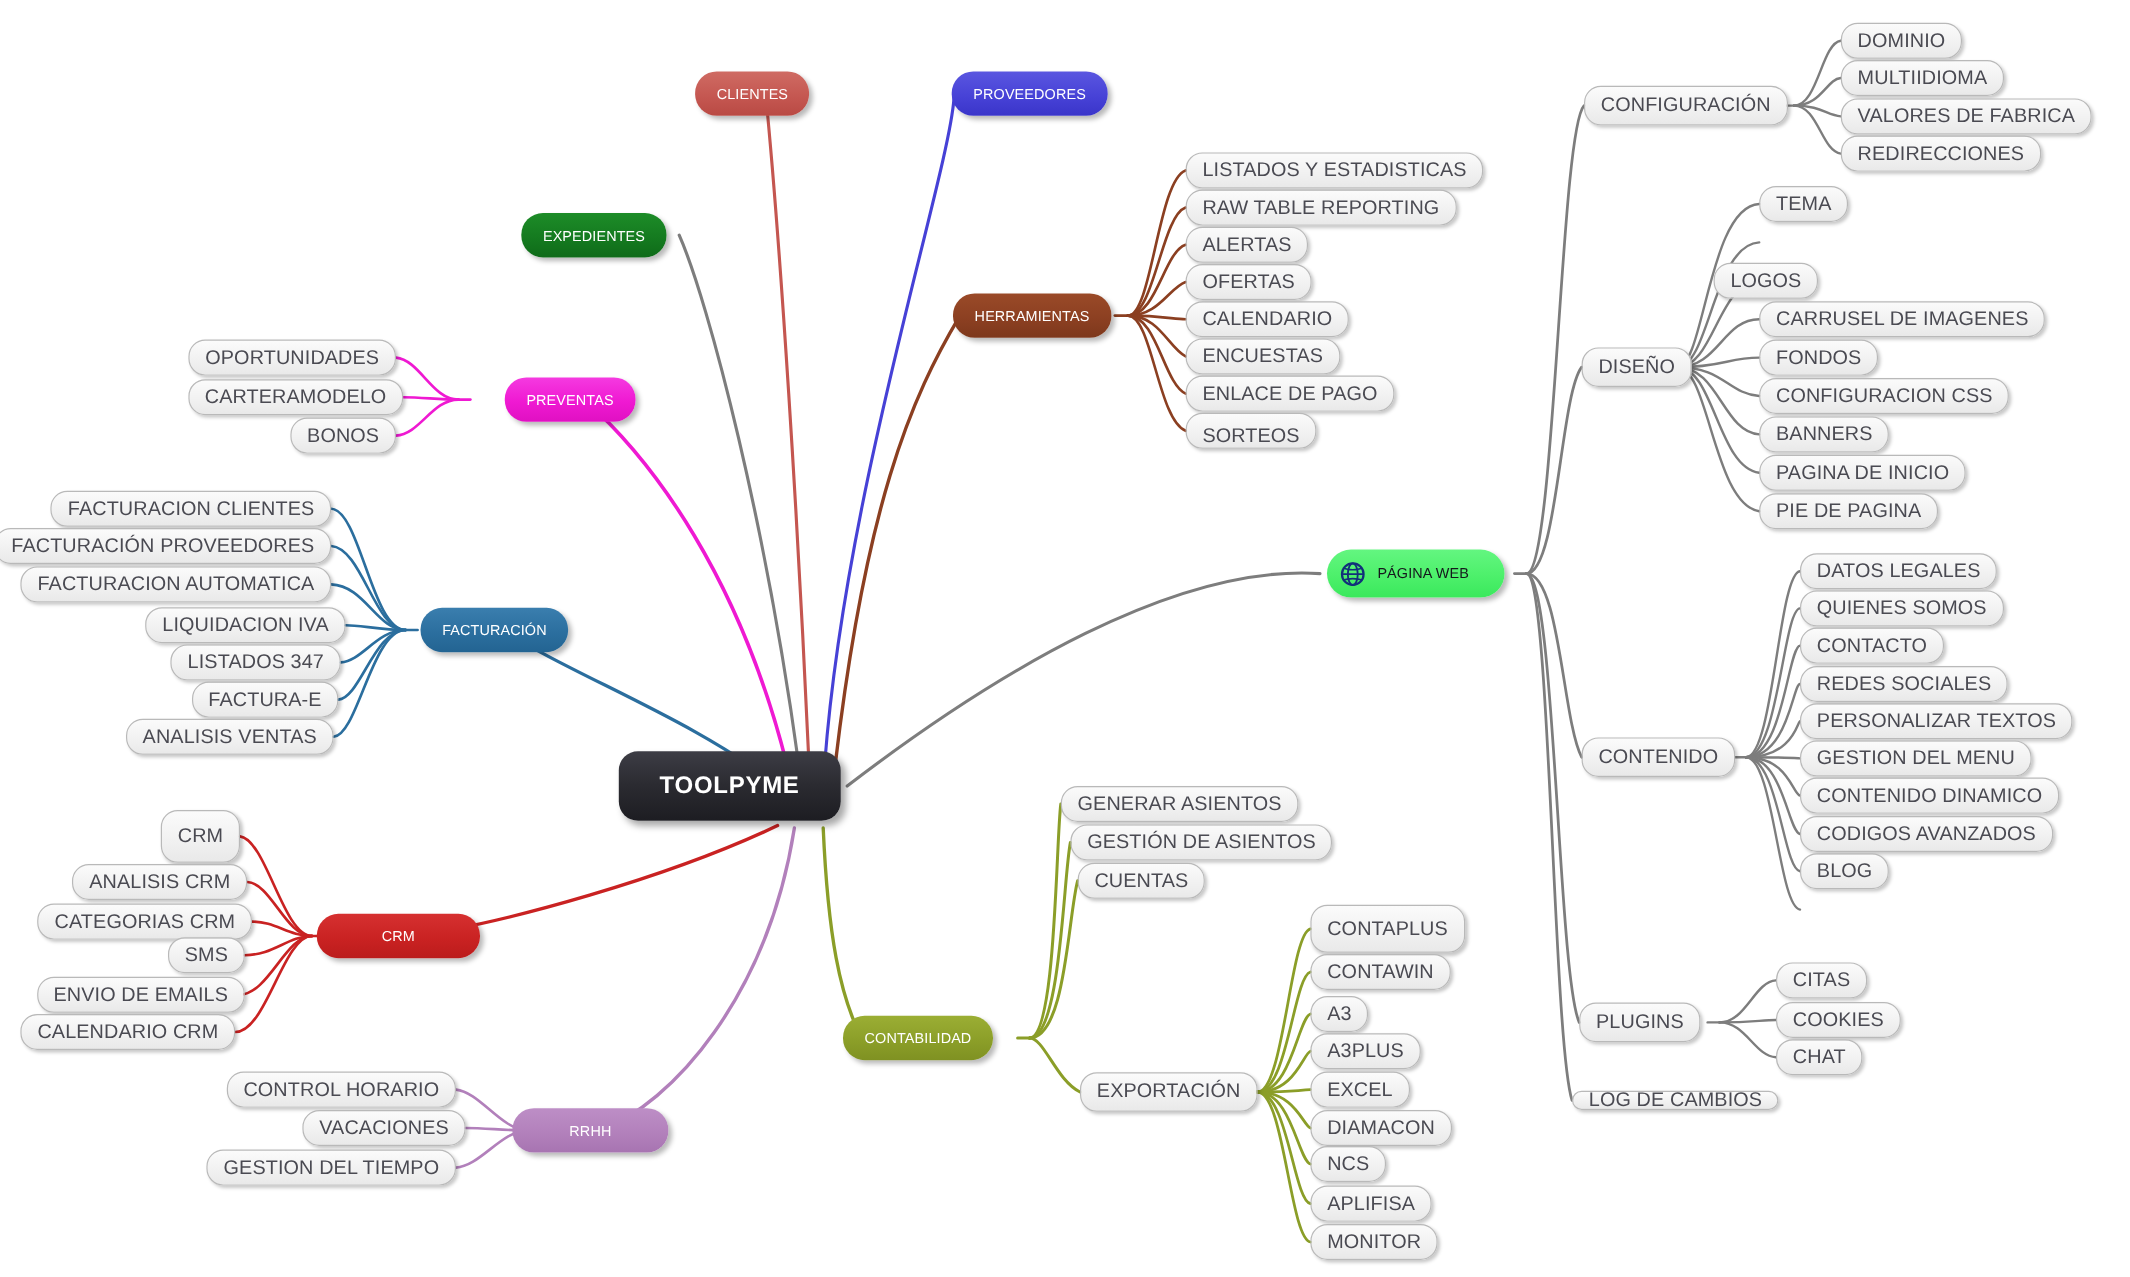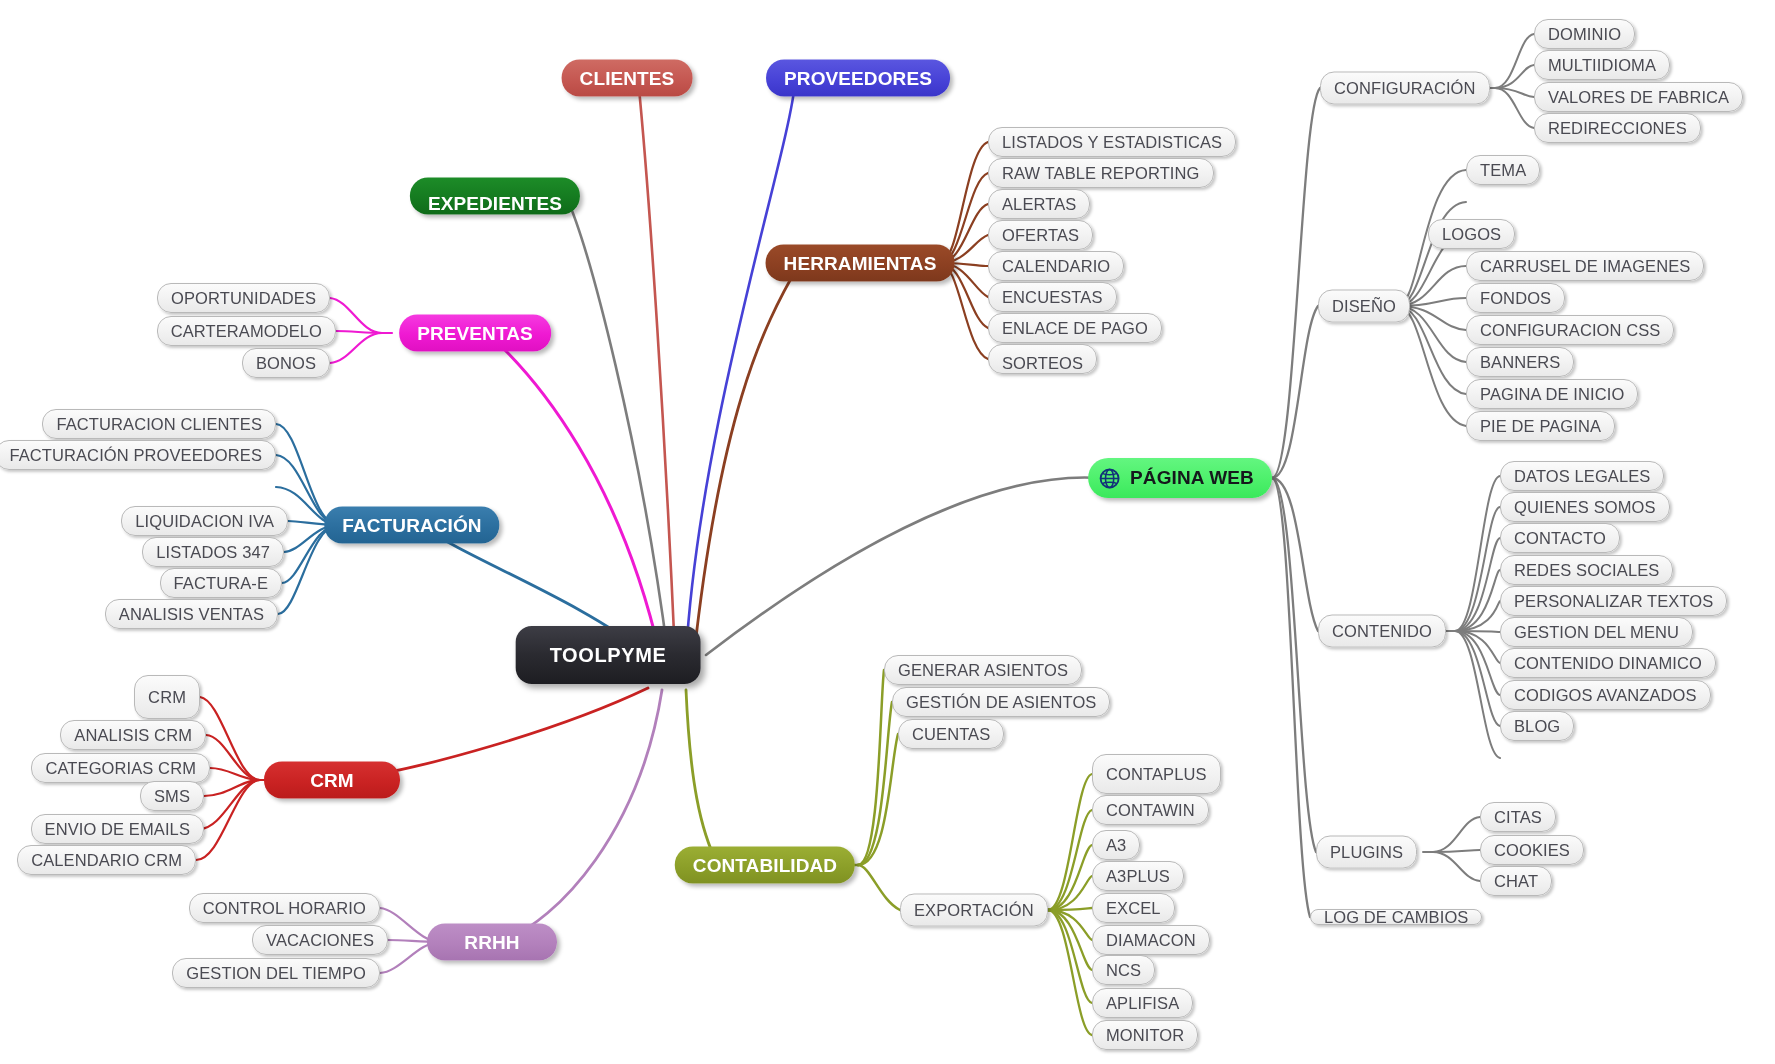--- a/index.html
+++ b/index.html
@@ -27,25 +27,24 @@
     color:#4a4a52;
     background:linear-gradient(180deg,#fbfbfb 0%,#f2f2f2 52%,#e9e9e9 100%);
     border:1px solid #b9b9b9;
     border-radius:14px;
     box-shadow:2px 2px 3px rgba(0,0,0,.22);
   }
   
   .branch{
     height:37px;
     padding:0 18px;
-    font-size:19px;
+    font-size:12px;
     color:#ffffff;
     border-radius:18px;
     box-shadow:3px 3px 4px rgba(0,0,0,.28);
-    font-weight:bold;
   }
   .branch.tall{height:40px;border-radius:20px;}
 
   
   #root{
     height:58px;
     padding:0 34px;
     font-size:20px;font-weight:bold;color:#ffffff;
     background:linear-gradient(180deg,#3d3d45 0%,#2b2b31 48%,#1d1d22 100%);
     border-radius:16px;
@@ -59,21 +58,21 @@
   .c-expedientes{background:linear-gradient(180deg,#1d8c28 0%,#14791f 60%,#0f6b19 100%);}
   .c-herramientas{background:linear-gradient(180deg,#9a4a28 0%,#8b3f21 60%,#7d381c 100%);}
   .c-preventas{background:linear-gradient(180deg,#f53ae0 0%,#ef19d2 55%,#e010c2 100%);}
   .c-facturacion{background:linear-gradient(180deg,#3a7eae 0%,#2b6e9e 58%,#236492 100%);}
   .c-crm{background:linear-gradient(180deg,#d63030 0%,#c92222 58%,#bb1c1c 100%);}
   .c-rrhh{background:linear-gradient(180deg,#bd8ec6 0%,#b280bb 58%,#a774b1 100%);}
   .c-contabilidad{background:linear-gradient(180deg,#9bae34 0%,#8b9e28 58%,#7f9122 100%);}
   .c-paginaweb{
     background:linear-gradient(180deg,#63f680 0%,#4df06b 55%,#3ae85c 100%);
     color:#15181c;
-    padding-left:10px;padding-right:18px;
+    padding-left:10px;padding-right:30px;
   }
   .c-paginaweb .lbl{margin-left:9px;}
 
   .globe{width:23px;height:23px;flex:0 0 23px;display:block;}
 </style>
 </head>
 <body>
 
 <div id="stage">
 
@@ -217,21 +216,21 @@
   </div>
 
   <div class="node branch c-clientes" style="left:627px;top:78px;transform:translate(-50%,-50%);">
     <span>CLIENTES</span>
   </div>
 
   <div class="node branch c-proveedores" style="left:858px;top:78px;transform:translate(-50%,-50%);">
     <span>PROVEEDORES</span>
   </div>
 
-  <div class="node branch c-expedientes" style="left:495px;top:196px;transform:translate(-50%,-50%);align-items:flex-end;">
+  <div class="node branch c-expedientes" style="left:495px;top:196px;transform:translate(-50%,-50%);">
     <span>EXPEDIENTES</span>
   </div>
 
   <div class="node branch c-herramientas" style="left:860px;top:263px;transform:translate(-50%,-50%);">
     <span>HERRAMIENTAS</span>
   </div>
   <div class="node leaf" style="left:988px;top:142px;transform:translateY(-50%);">
       <span>LISTADOS Y ESTADISTICAS</span>
     </div>
   <div class="node leaf" style="left:988px;top:173px;transform:translateY(-50%);">
@@ -270,20 +269,23 @@
     </div>
 
   <div class="node branch c-facturacion" style="left:412px;top:525px;transform:translate(-50%,-50%);">
     <span>FACTURACIÓN</span>
   </div>
   <div class="node leaf" style="right:1499px;top:424px;transform:translateY(-50%);">
       <span>FACTURACION CLIENTES</span>
     </div>
   <div class="node leaf" style="right:1499px;top:455px;transform:translateY(-50%);">
       <span>FACTURACIÓN PROVEEDORES</span>
+    </div>
+  <div class="node leaf" style="right:1499px;top:487px;transform:translateY(-50%);">
+      <span>FACTURACION AUTOMATICA</span>
     </div>
   <div class="node leaf" style="right:1487px;top:521px;transform:translateY(-50%);">
       <span>LIQUIDACION IVA</span>
     </div>
   <div class="node leaf" style="right:1491px;top:552px;transform:translateY(-50%);">
       <span>LISTADOS 347</span>
     </div>
   <div class="node leaf" style="right:1493px;top:583px;transform:translateY(-50%);">
       <span>FACTURA-E</span>
     </div>

